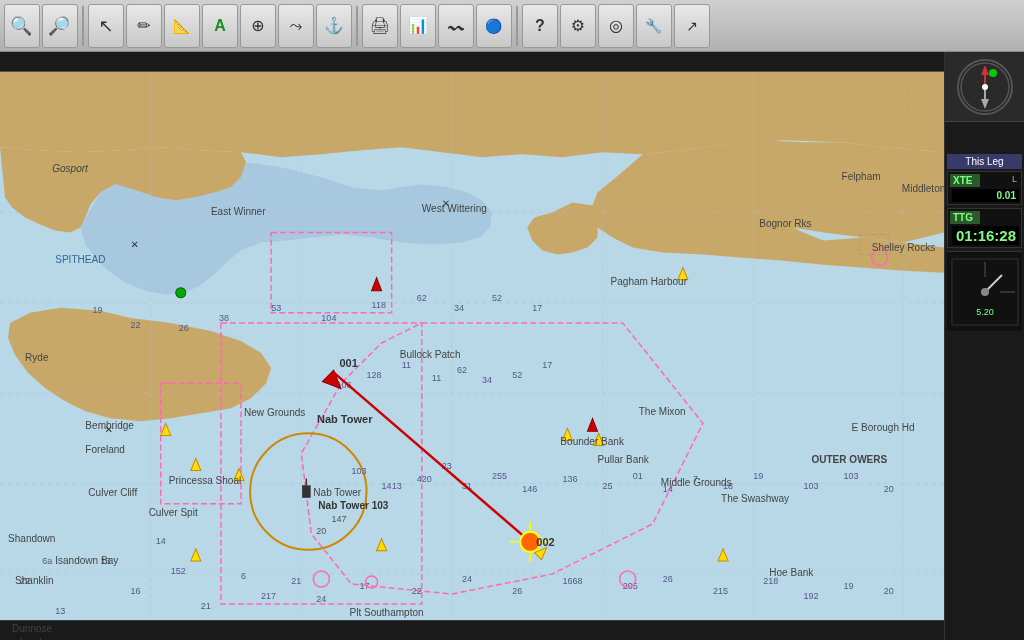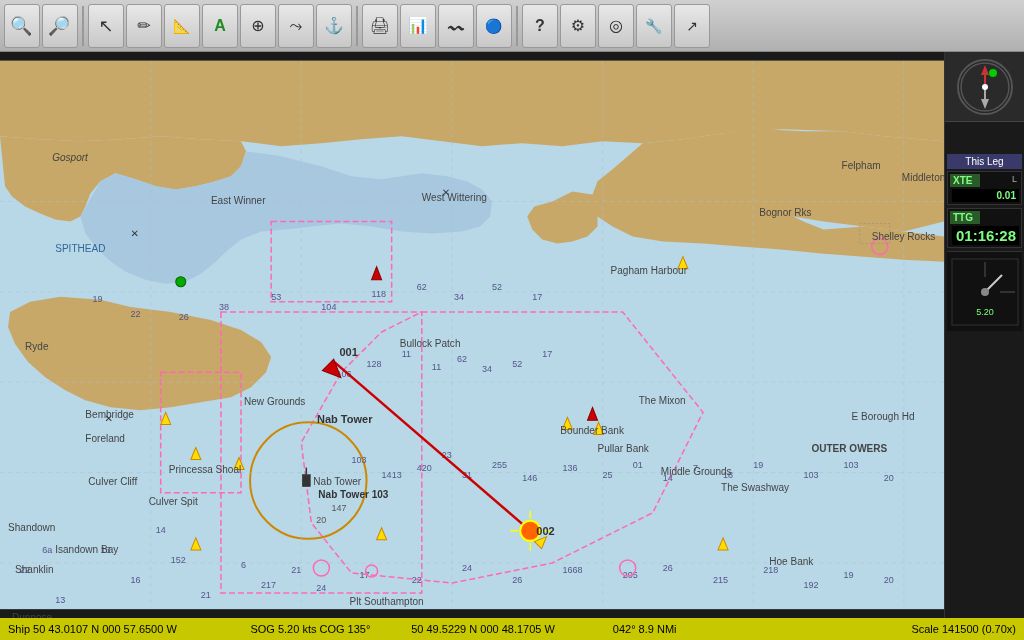--- a/index.html
+++ b/index.html
@@ -481,20 +481,13 @@
 
             <circle cx="35" cy="35" r="4" fill="#888"></circle>
 
             <text x="35" y="58" font-size="9" fill="#7fff7f" text-anchor="middle" font-family="Arial">5.20</text>
           </svg>
         </div>
       </div>
     </div>
   </div>
 
-  <div id="status-bar">
-    <div class="status-section">Ship 50 43.0107 N  000 57.6500 W</div>
-    <div class="status-section" style="text-align:center;">SOG 5.20 kts  COG 135°</div>
-    <div class="status-section">50 49.5229 N  000 48.1705 W</div>
-    <div class="status-section">042° 8.9 NMi</div>
-    <div class="status-section" style="text-align:right;">Scale 141500 (0.70x)</div>
-  </div>
 </div>
 
 </body></html>

